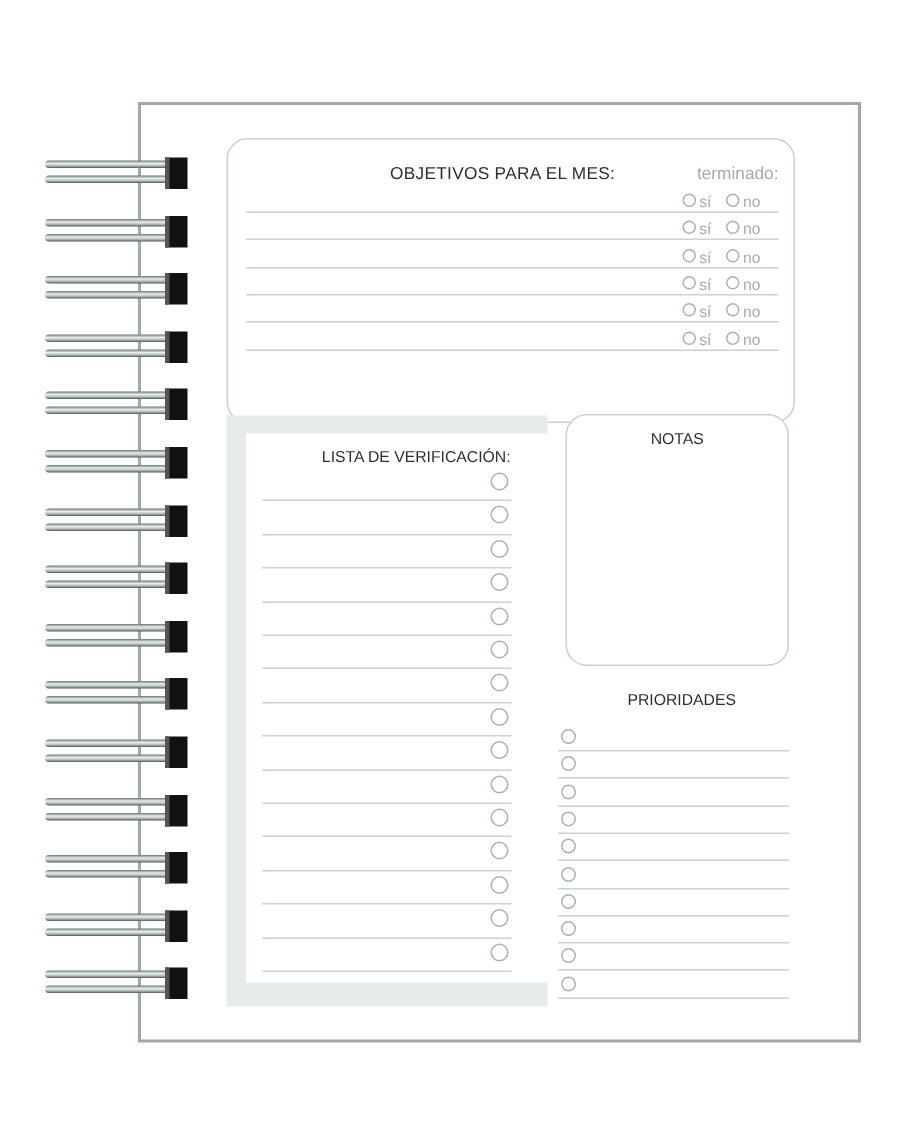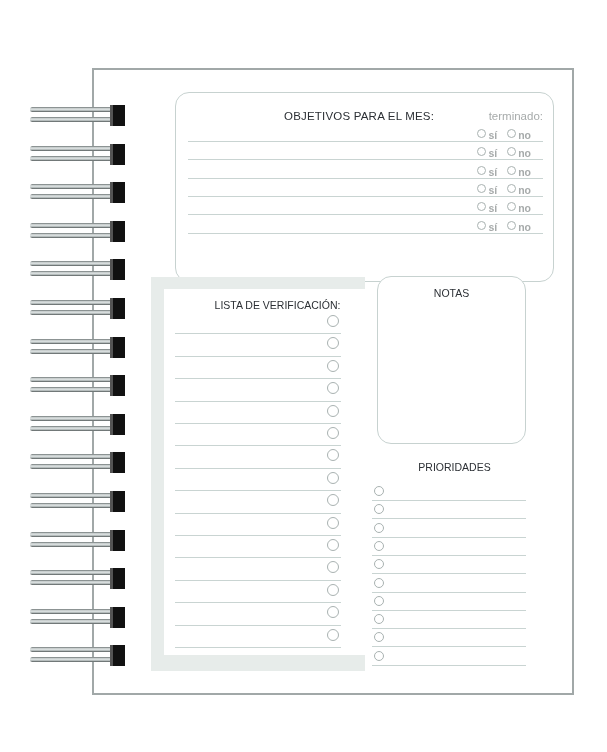--- a/index.html
+++ b/index.html
@@ -5,25 +5,25 @@
   html, body { margin:0; padding:0; background:#ffffff; }
   body { width:607px; height:752px; position:relative; overflow:hidden; font-family:"Liberation Sans", sans-serif; }
   .page { position:absolute; left:92px; top:68px; width:482px; height:627px; border:2px solid #a1a8a8; border-right-width:2px; box-sizing:border-box; background:#fff; }
   .ring { position:absolute; left:30px; width:96px; height:22px; }
   .wire { position:absolute; left:0; width:86px; height:5px; border-radius:3px;
           background:linear-gradient(to bottom, #6d7575 0%, #e8eded 40%, #b6bdbd 70%, #4f5656 100%); }
   .wire.w1 { top:2px; } .wire.w2 { top:12px; }
   .clip { position:absolute; left:80px; top:0; width:15px; height:21px; background:#111; border-left:3px solid #555; box-sizing:border-box; }
 
   .card { position:absolute; border:1.5px solid #c7d2d0; border-radius:14px; box-sizing:border-box; background:#fff; }
-  .goals { left:151px; top:92px; width:379px; height:190px;margin-left:24px; }
+  .goals { left:151px; top:92px; width:379px; height:190px; }
   .goals-title { position:absolute; left:108px; top:17px; font-size:11.5px; color:#2b2f34; letter-spacing:0.2px; }
   .term-label { position:absolute; right:10px; top:17px; font-size:11.5px; color:#a7abab; }
   .goal-row { position:absolute; left:12px; right:10px; height:18px; border-bottom:1px solid #c9d4d2; }
-  .yn { position:absolute; right:12px; bottom:0; font-size:10.5px; color:#a7abab; display:flex; gap:10px;font-weight:bold; }
+  .yn { position:absolute; right:12px; bottom:0; font-size:10.5px; color:#a7abab; display:flex; gap:10px; }
   .yn span.opt { display:inline-flex; align-items:flex-end; gap:2px; }
   .circ { display:inline-block; width:9px; height:9px; border:1px solid #a9b2b1; border-radius:50%; box-sizing:border-box; margin-bottom:3px; }
 
   .check-outer { position:absolute; left:151px; top:277px; width:214px; height:394px; background:#e7ecea; }
   .check-inner { position:absolute; left:13px; top:12px; width:227px; height:366px; background:#fff; }
   .check-title { position:absolute; left:0; right:0; top:10px; text-align:center; font-size:10.5px; color:#2b2f34; }
   .check-row { position:absolute; left:11px; width:166px; height:22.4px; border-bottom:1px solid #c9d4d2; }
   .check-row .circ-lg { position:absolute; right:2px; top:4px; width:12px; height:12px; border:1px solid #a9b2b1; border-radius:50%; box-sizing:border-box; }
 
   .notes { left:377px; top:276px; width:149px; height:168px;text-decoration:underline; }

